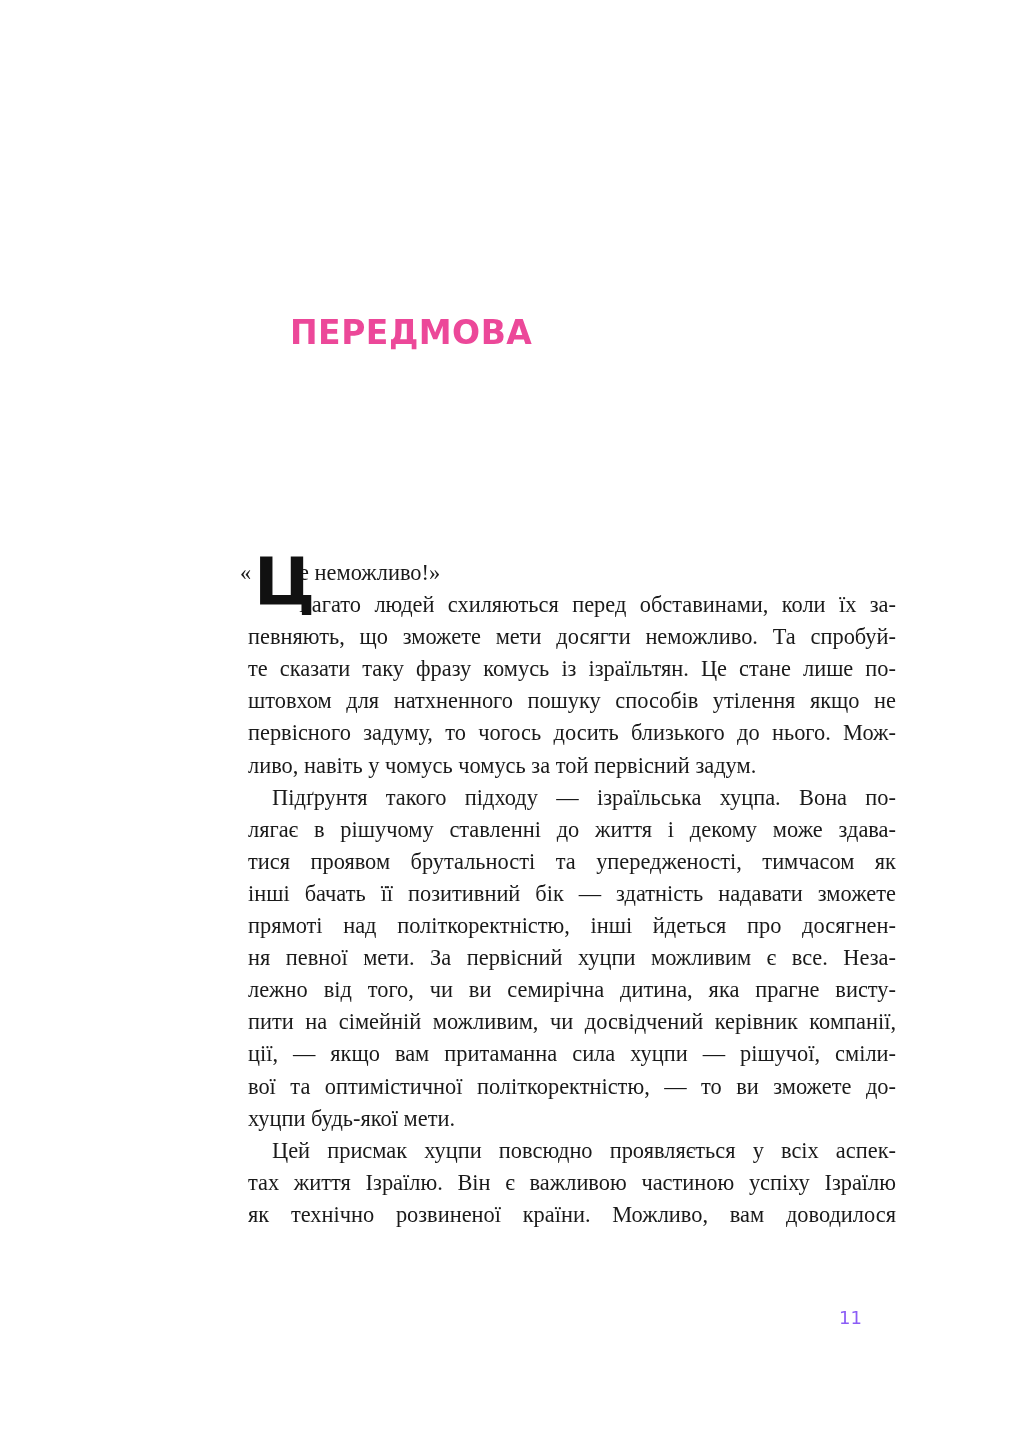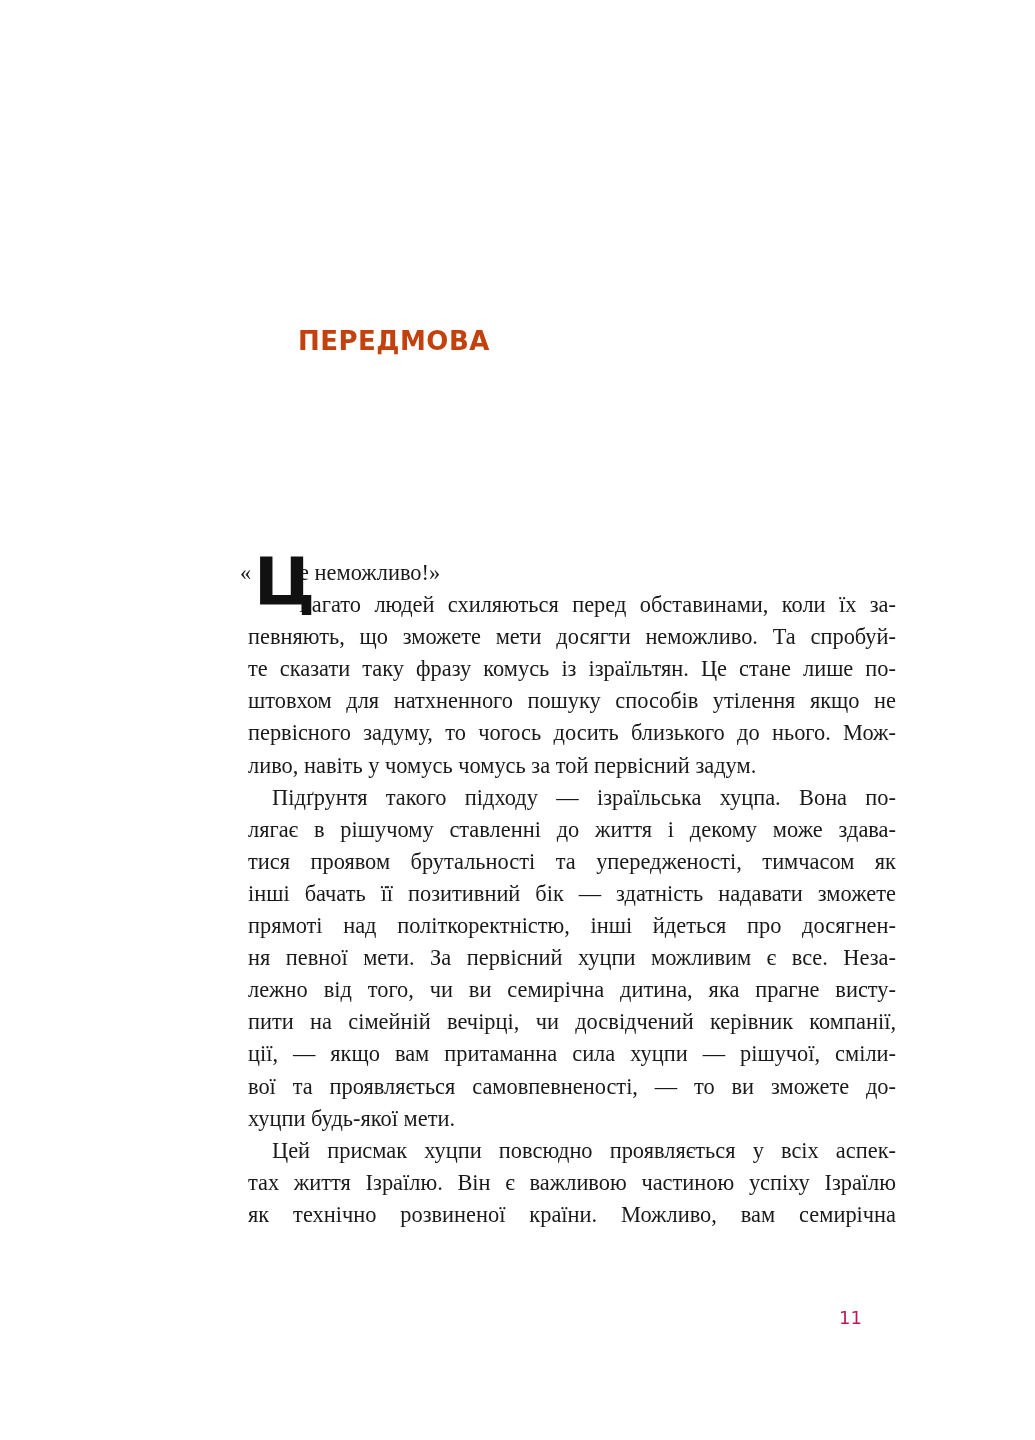--- a/index.html
+++ b/index.html
@@ -1,22 +1,22 @@
 <!DOCTYPE html>
 <html><head>
 <meta charset="utf-8">
 <style>
   html, body { margin: 0; padding: 0; background: #ffffff; }
   body { width: 1035px; height: 1440px; position: relative; overflow: hidden; }
   .page { position: absolute; left: 0; top: 0; width: 1035px; height: 1440px; background: #fff; }
   .title {
     position: absolute; left: 282px; top: 303px;
     font-family: "DejaVu Sans", sans-serif; font-weight: bold;
-    font-size: 26px; letter-spacing: 0.5px; color: #c2410c;
-    margin: 16px; line-height: 44px;
+    font-size: 33px; letter-spacing: 0.5px; color: #ec4899;
+    margin: 8px; line-height: 44px;
   }
   .body-text {
     position: absolute; left: 248px; top: 557px; width: 648px;
     font-family: "Liberation Serif", serif; font-size: 22.4px;
     line-height: 32.1px; color: #1a1a1a;
   }
   .line { display: block; white-space: nowrap; height: 32.1px; }
   .justify { text-align: justify; text-align-last: justify; }
   .indent { padding-left: 24px; }
   .dropcap-wrap { position: absolute; left: -4px; top: 0; }
@@ -25,21 +25,21 @@
     font-family: "Liberation Serif", serif; font-size: 22.4px; color: #1a1a1a;
   }
   .dropcap {
     position: absolute; left: 10px; top: -14px;
     font-family: "DejaVu Sans", sans-serif; font-weight: bold;
     font-size: 66px; line-height: 80px; color: #111;
   }
   .first-lines { padding-left: 51px; }
   .page-number {
     position: absolute; left: 839px; top: 1307px;
-    font-family: "DejaVu Sans", sans-serif; font-size: 18px; color: #be185d;
+    font-family: "DejaVu Sans", sans-serif; font-size: 18px; color: #8b5cf6;
   }
 </style>
 </head>
 <body>
 
 <div class="page">
 
   <h1 class="title">ПЕРЕДМОВА</h1>
 
   <div class="body-text">
@@ -63,27 +63,27 @@
     </div>
 
     <div>
       <span class="line justify indent">Підґрунтя такого підходу — ізраїльська хуцпа. Вона по-</span>
       <span class="line justify">лягає в рішучому ставленні до життя і декому може здава-</span>
       <span class="line justify">тися проявом брутальності та упередженості, тимчасом як</span>
       <span class="line justify">інші бачать її позитивний бік — здатність надавати зможете</span>
       <span class="line justify">прямоті над політкоректністю, інші йдеться про досягнен-</span>
       <span class="line justify">ня певної мети. За первісний хуцпи можливим є все. Неза-</span>
       <span class="line justify">лежно від того, чи ви семирічна дитина, яка прагне висту-</span>
-      <span class="line justify">пити на сімейній вечірці, чи досвідчений керівник компанії,</span>
+      <span class="line justify">пити на сімейній можливим, чи досвідчений керівник компанії,</span>
       <span class="line justify">ції, — якщо вам притаманна сила хуцпи — рішучої, сміли-</span>
-      <span class="line justify">вої та проявляється самовпевненості, — то ви зможете до-</span>
+      <span class="line justify">вої та оптимістичної політкоректністю, — то ви зможете до-</span>
       <span class="line">хуцпи будь-якої мети.</span>
     </div>
 
     <div>
       <span class="line justify indent">Цей присмак хуцпи повсюдно проявляється у всіх аспек-</span>
       <span class="line justify">тах життя Ізраїлю. Він є важливою частиною успіху Ізраїлю</span>
-      <span class="line justify">як технічно розвиненої країни. Можливо, вам семирічна</span>
+      <span class="line justify">як технічно розвиненої країни. Можливо, вам доводилося</span>
     </div>
   </div>
 
   <div class="page-number">11</div>
 </div>
 
 </body></html>

